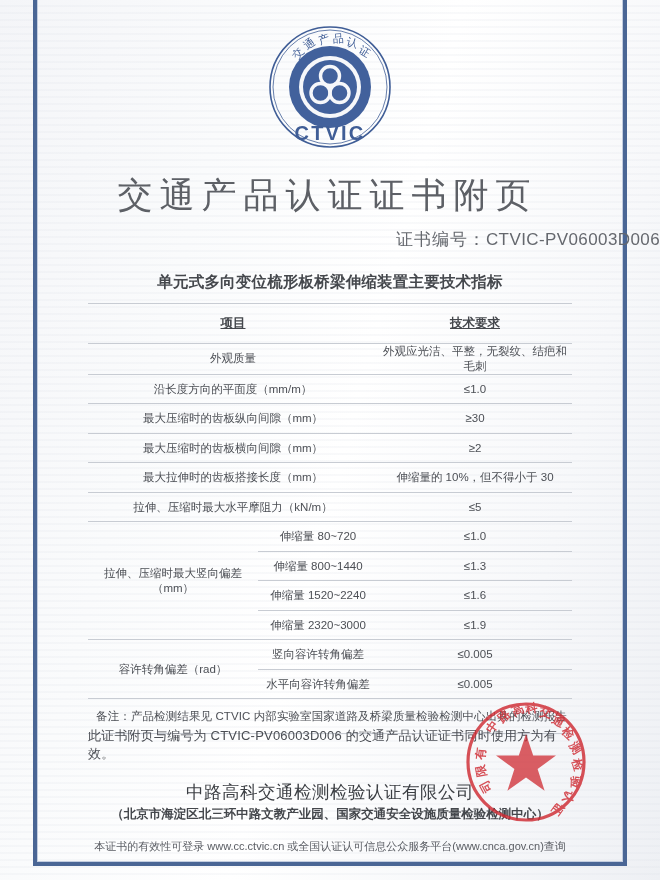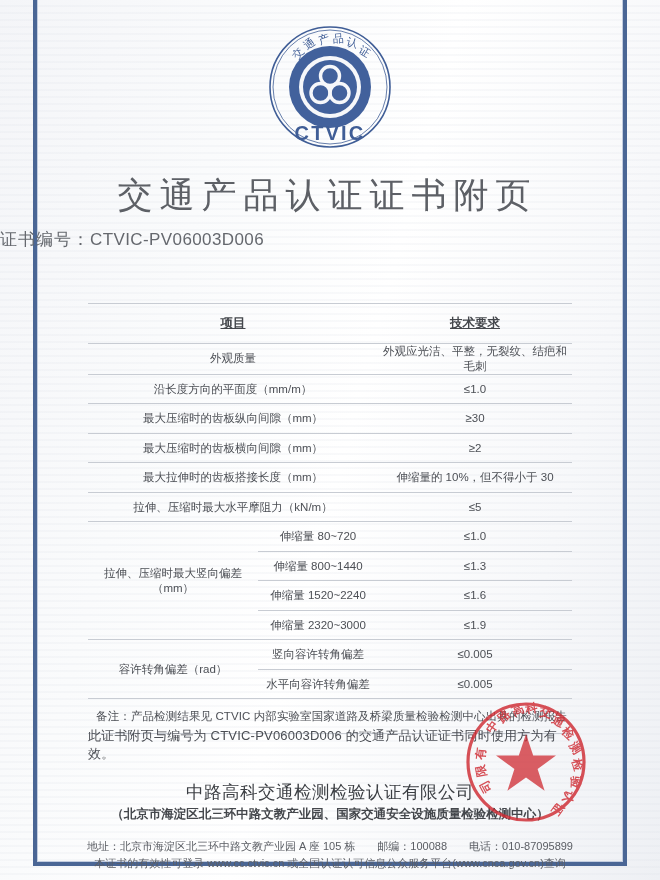--- a/index.html
+++ b/index.html
@@ -70,21 +70,21 @@
     letter-spacing: 7px;
     color: #5d6066;
     font-family: "DejaVu Sans", "Liberation Sans", sans-serif;
     font-weight: 400;
     text-indent: 7px;
   }
   .cert-no {
     position: absolute;
     left: 0; right: 0;
     top: 228px;
-    text-align: left;
+    text-align: right;
     font-size: 17px;
     color: #65686e;
     letter-spacing: 0.4px;
   }
   .cert-no .label { letter-spacing: 1px; }
   .subtitle {
     position: absolute;
     left: 0; right: 0;
     top: 272px;
     text-align: center;
@@ -224,20 +224,21 @@
       </svg>
     </div>
   </div>
 
   <div class="main-title">交通产品认证证书附页</div>
 
   <div class="cert-no">
     <span class="label">证书编号：</span><span>CTVIC-PV06003D006</span>
   </div>
 
+  <div class="subtitle">单元式多向变位梳形板桥梁伸缩装置主要技术指标</div>
 
   <div class="tbl-wrap">
     <table class="spec">
       <colgroup>
         <col style="width:170px">
         <col style="width:120px">
         <col style="width:194px">
       </colgroup>
       <thead>
         <tr class="outer-none">
@@ -305,23 +306,20 @@
       </tbody>
     </table>
   </div>
 
   <div class="statement">此证书附页与编号为 CTVIC-PV06003D006 的交通产品认证证书同时使用方为有效。</div>
 
   <div class="company">中路高科交通检测检验认证有限公司</div>
   <div class="company-sub">（北京市海淀区北三环中路文教产业园、国家交通安全设施质量检验检测中心）</div>
 
   <div class="footer">
-    <div>
-      <span>地址：</span><span>北京市海淀区北三环中路文教产业园 A 座 105 栋</span><span class="sp"></span><span>邮编：</span><span>100088</span><span class="sp"></span><span>电话：</span><span>010-87095899</span>
-    </div>
     <div>本证书的有效性可登录 www.cc.ctvic.cn 或全国认证认可信息公众服务平台(www.cnca.gov.cn)查询</div>
   </div>
 
   <div class="seal">
     <svg width="128" height="128" viewBox="0 0 128 128">
       <circle cx="64" cy="64" r="58" fill="none" stroke="#cf2b33" stroke-width="3.2"></circle>
       <path d="M64 36 L71.2 57.6 L94 57.6 L75.6 71 L82.6 92.8 L64 79.4 L45.4 92.8 L52.4 71 L34 57.6 L56.8 57.6 Z" fill="#cf2b33" opacity="0.92"></path>
       <g fill="#cf2b33" font-family="'DejaVu Sans','Liberation Sans',sans-serif" font-size="12" font-weight="bold">
         <text x="30" y="36" transform="rotate(-55 30 36)">中</text>
         <text x="40" y="25" transform="rotate(-40 40 25)">路</text>

